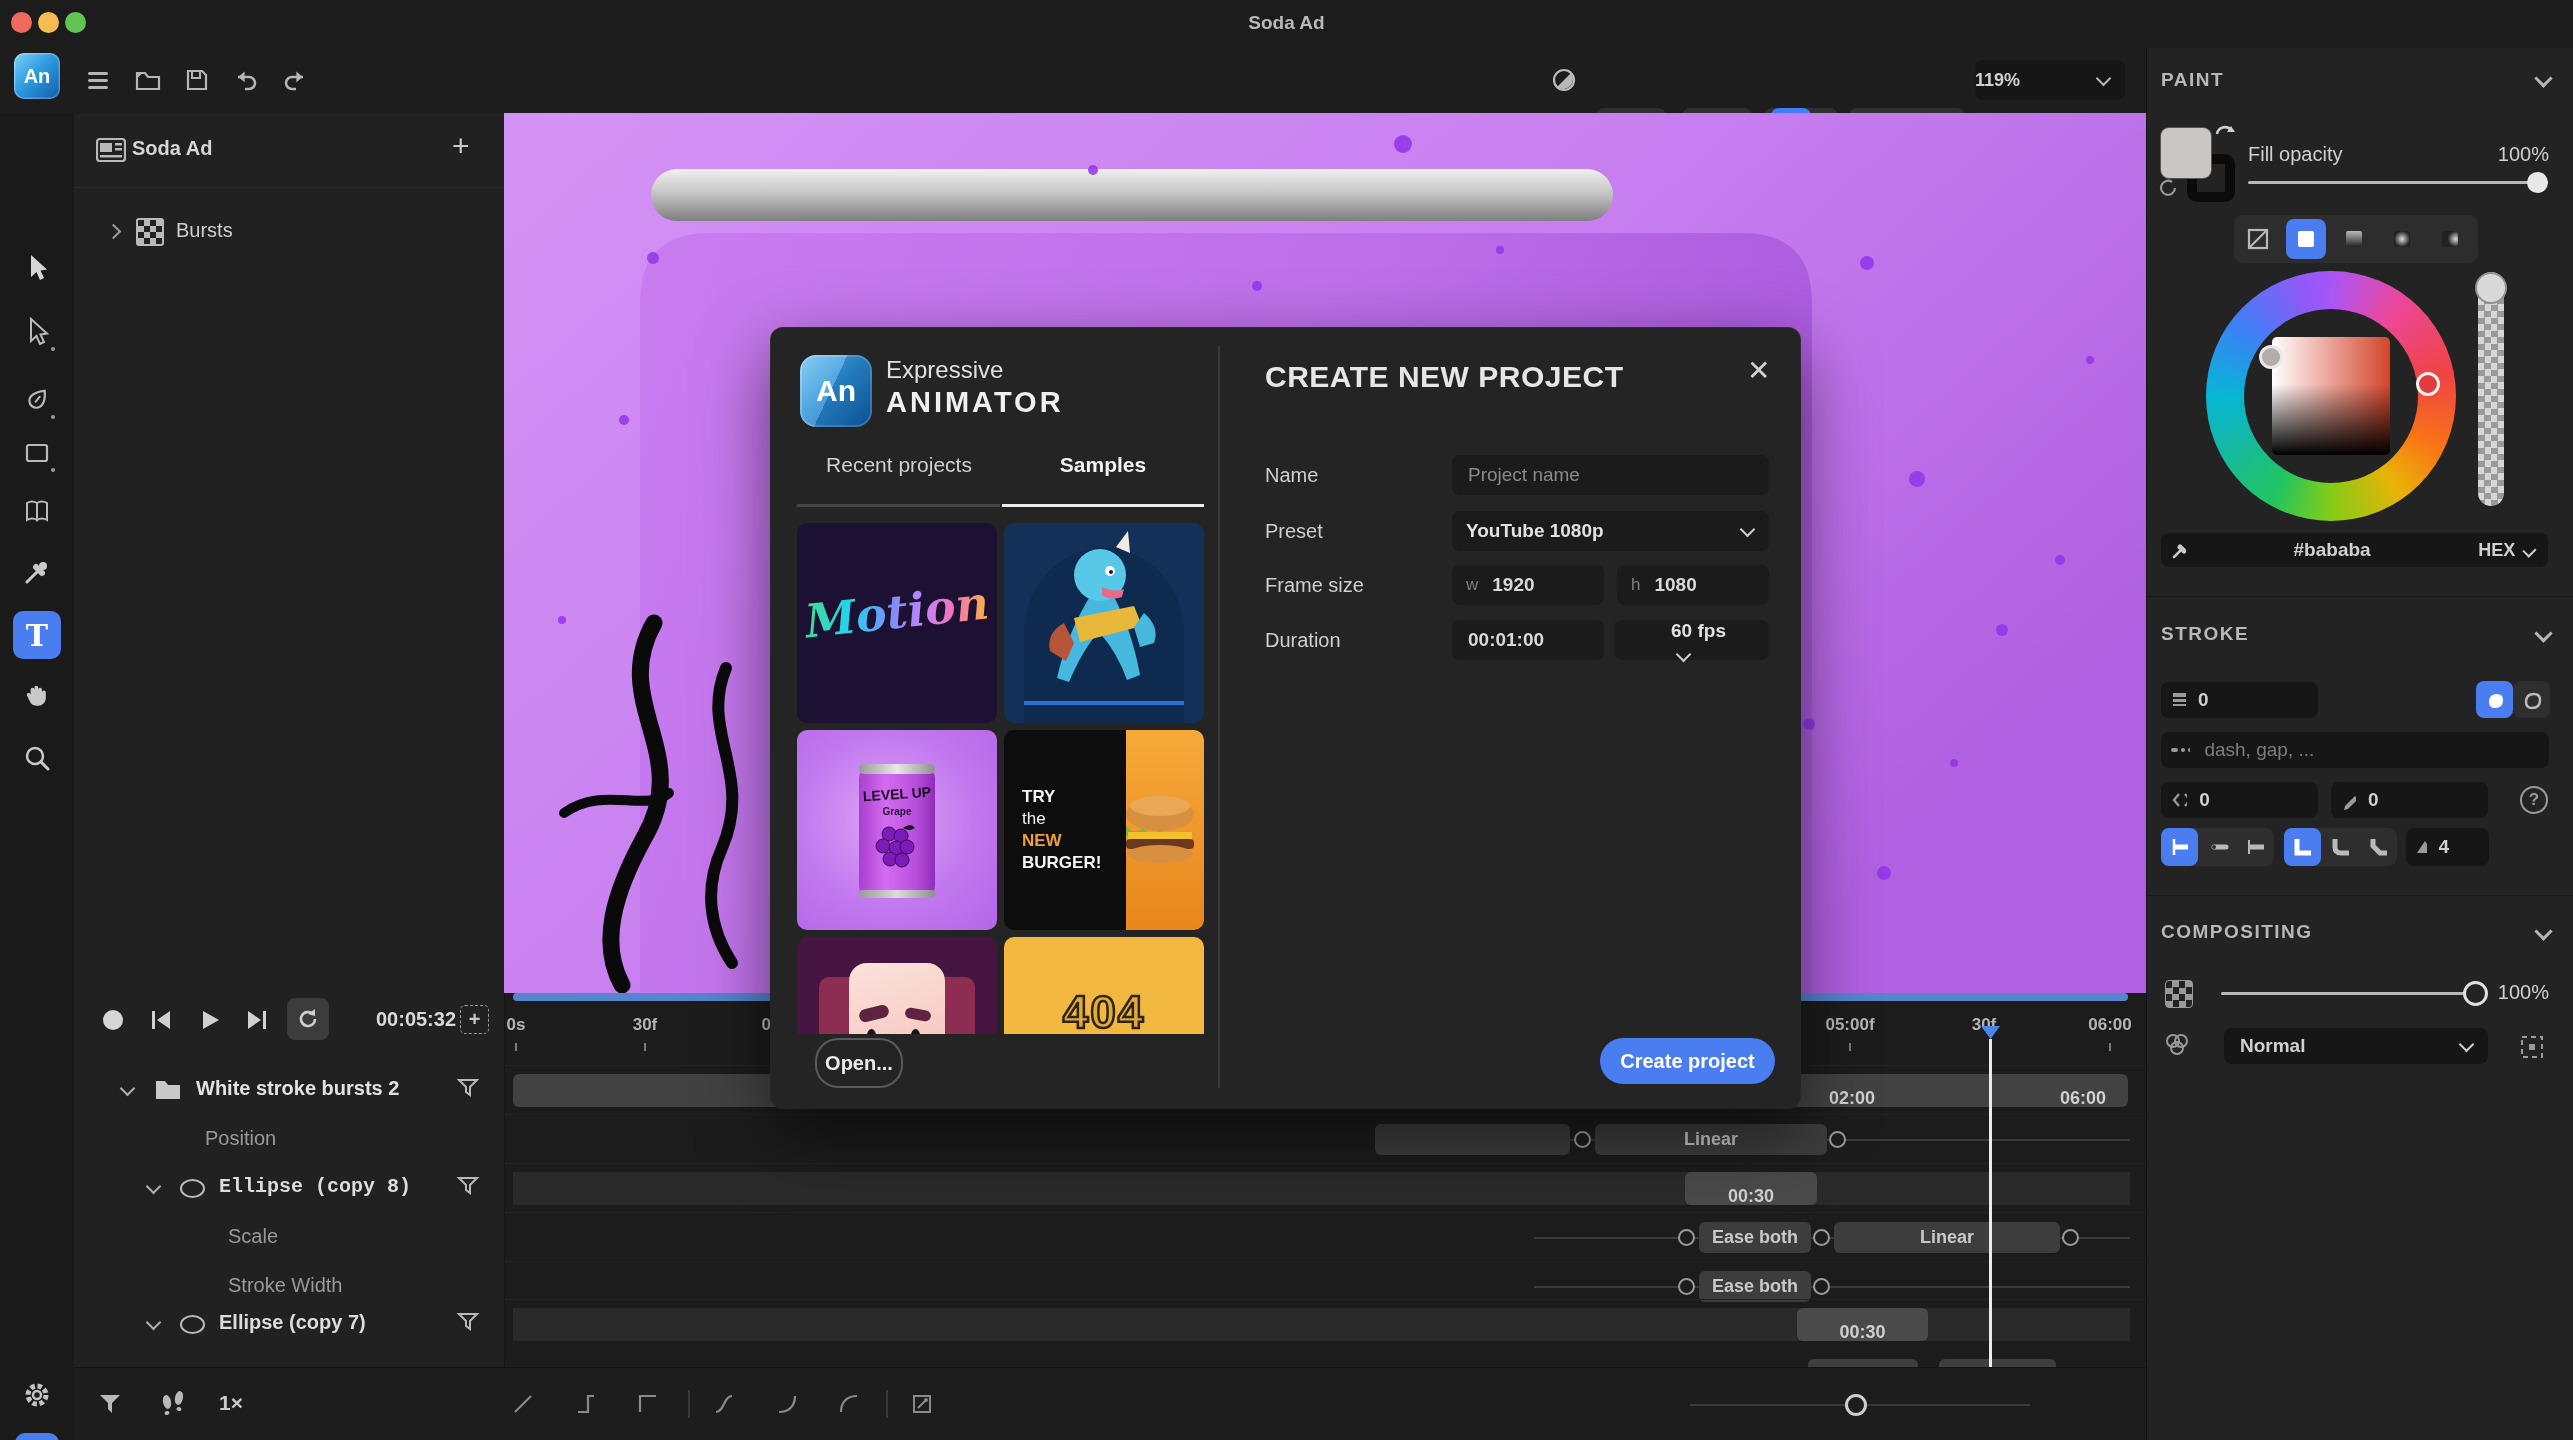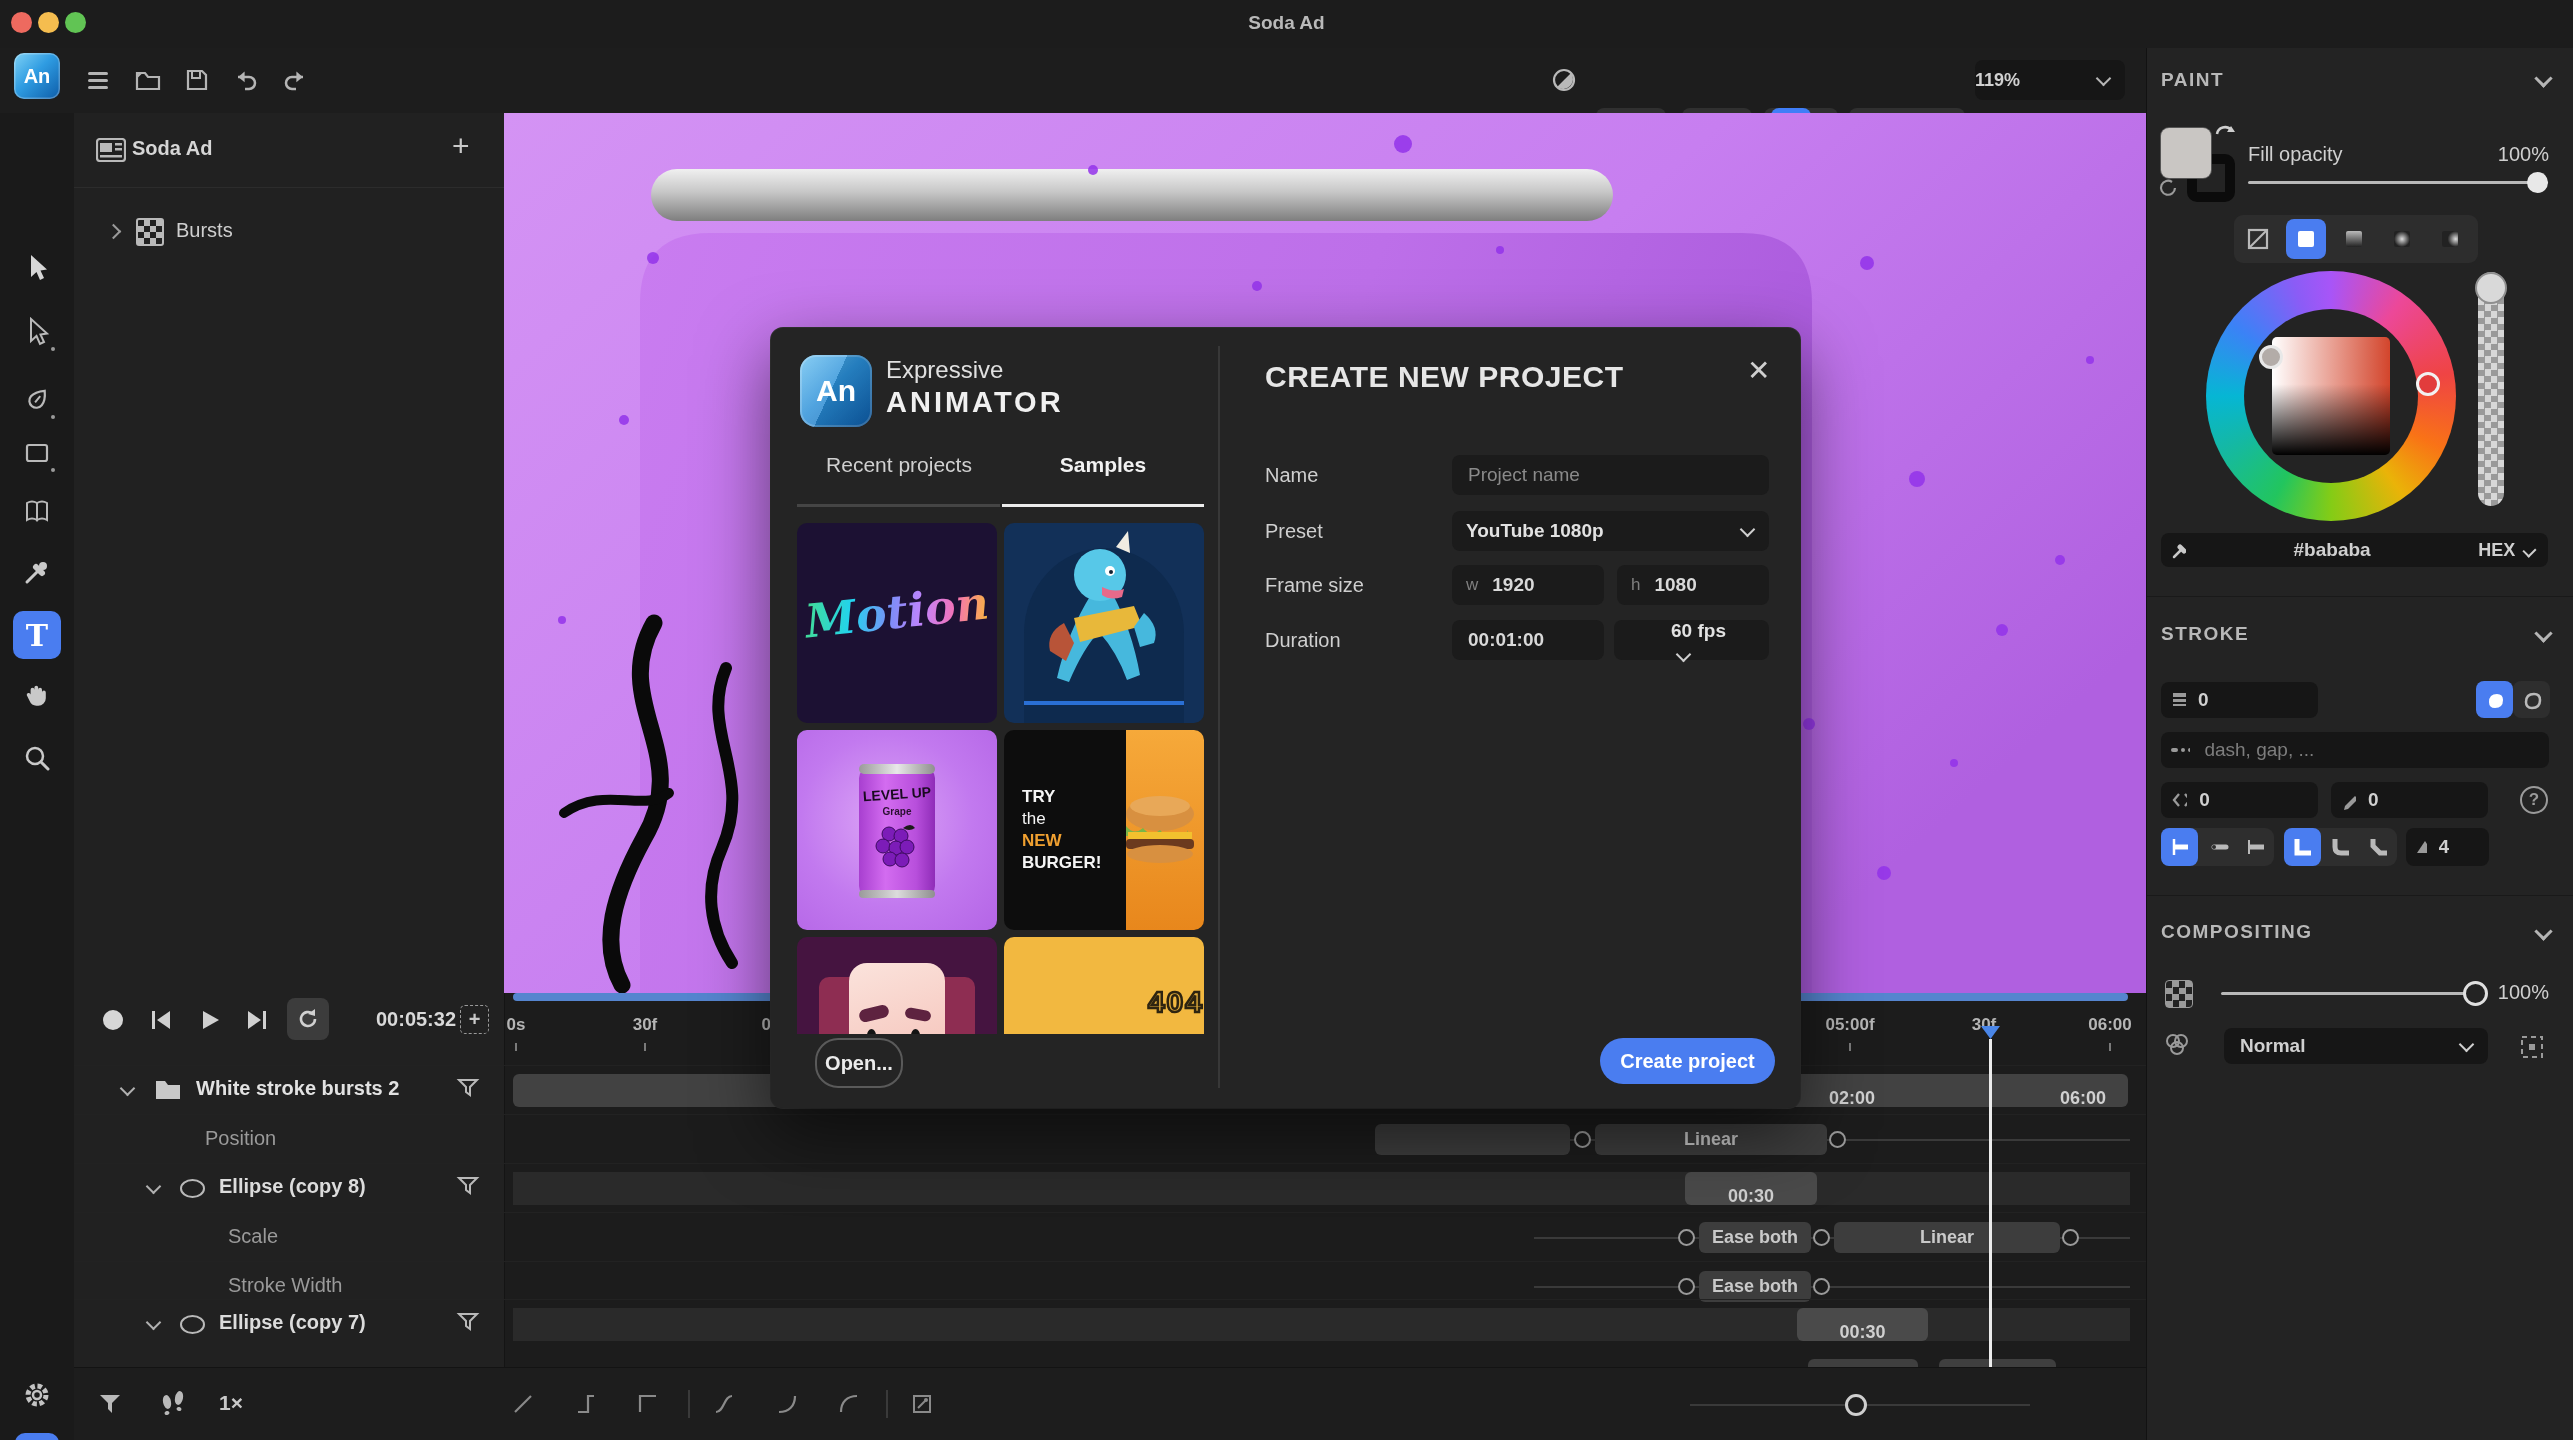--- a/index.html
+++ b/index.html
@@ -583,21 +583,21 @@
       <span class="kf" style="left:1500px;"></span>
       <div class="seg" style="left:1521px;width:232px;">
           <span>Linear</span>
         </div>
       <span class="kf" style="left:1755px;"></span>
     </div>
 
     <div class="abs trow" style="top:170px;">
       <span class="rowchev" style="left:74px;top:17px;"></span>
       <span class="ell-ic" style="left:106px;top:15px;"></span>
-      <span class="lname shape" style="left:145px;top:11px;">Ellipse (copy 8)</span>
+      <span class="lname shape" style="left:145px;top:11px;font-family:Liberation Mono, monospace;">Ellipse (copy 8)</span>
       <svg style="position:absolute;left:382px;top:12px;" width="24" height="20">
           <path d="M3 2 H21 L14 9 V17 L10 14 V9 Z" fill="none" stroke="#b9b9b9" stroke-width="2"></path>
         </svg>
       <div class="band"></div>
       <div class="gbar" style="left:1611px;width:132px;background:#4a4a4a;text-align:center;">
         <span class="barlabel" style="left:0;right:0;">00:30</span>
       </div>
     </div>
 
     <div class="abs trow" style="top:219px;">
@@ -771,21 +771,21 @@
         <div style="position:absolute;right:22px;top:40px;width:42px;height:120px;background:#8e2d52;border-radius:10px;"></div>
         <div style="position:absolute;left:52px;top:26px;width:96px;height:150px;background:linear-gradient(160deg,#fbe3dc,#f3b8ae);border-radius:18px;"></div>
         <div style="position:absolute;left:62px;top:70px;width:30px;height:13px;background:#5e2340;border-radius:7px;transform:rotate(-14deg);"></div>
         <div style="position:absolute;left:108px;top:72px;width:26px;height:11px;background:#5e2340;border-radius:6px;transform:rotate(10deg);"></div>
         <div style="position:absolute;left:70px;top:92px;width:9px;height:13px;background:#141414;border-radius:50%;"></div>
         <div style="position:absolute;left:114px;top:92px;width:9px;height:13px;background:#141414;border-radius:50%;"></div>
 
       </div>
 
       <div class="thumb" style="left:207px;top:427px;background:#f2b840;">
-        <span style="position:absolute;left:0;right:0;top:48px;text-align:right;font-size:30px;font-weight:bold;letter-spacing:2px;color:rgba(0,0,0,0.07);-webkit-text-stroke:2.5px #2e2410;">404</span>
+        <span style="position:absolute;left:0;right:0;top:48px;text-align:center;font-size:46px;font-weight:bold;letter-spacing:2px;color:rgba(0,0,0,0.07);-webkit-text-stroke:2.5px #2e2410;">404</span>
       </div>
     </div>
 
     <div class="abs" style="left:44px;top:710px;width:84px;height:46px;border-radius:23px;border:2px solid #5a5a5a;display:flex;align-items:center;justify-content:center;">
       <span style="font-size:20px;font-weight:bold;color:#ececec;">Open...</span>
     </div>
 
     <div class="abs" style="left:447px;top:18px;width:1.5px;height:742px;background:#383838;"></div>
 
     <span class="abs" style="left:494px;top:32px;font-size:30px;font-weight:800;letter-spacing:0.5px;color:#e6e6e6;">CREATE NEW PROJECT</span>

